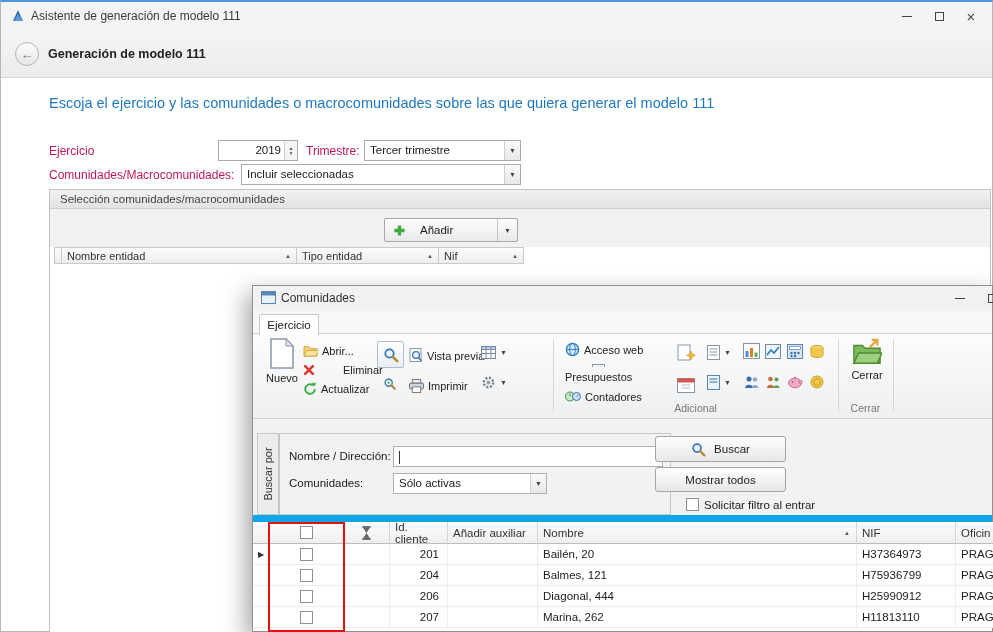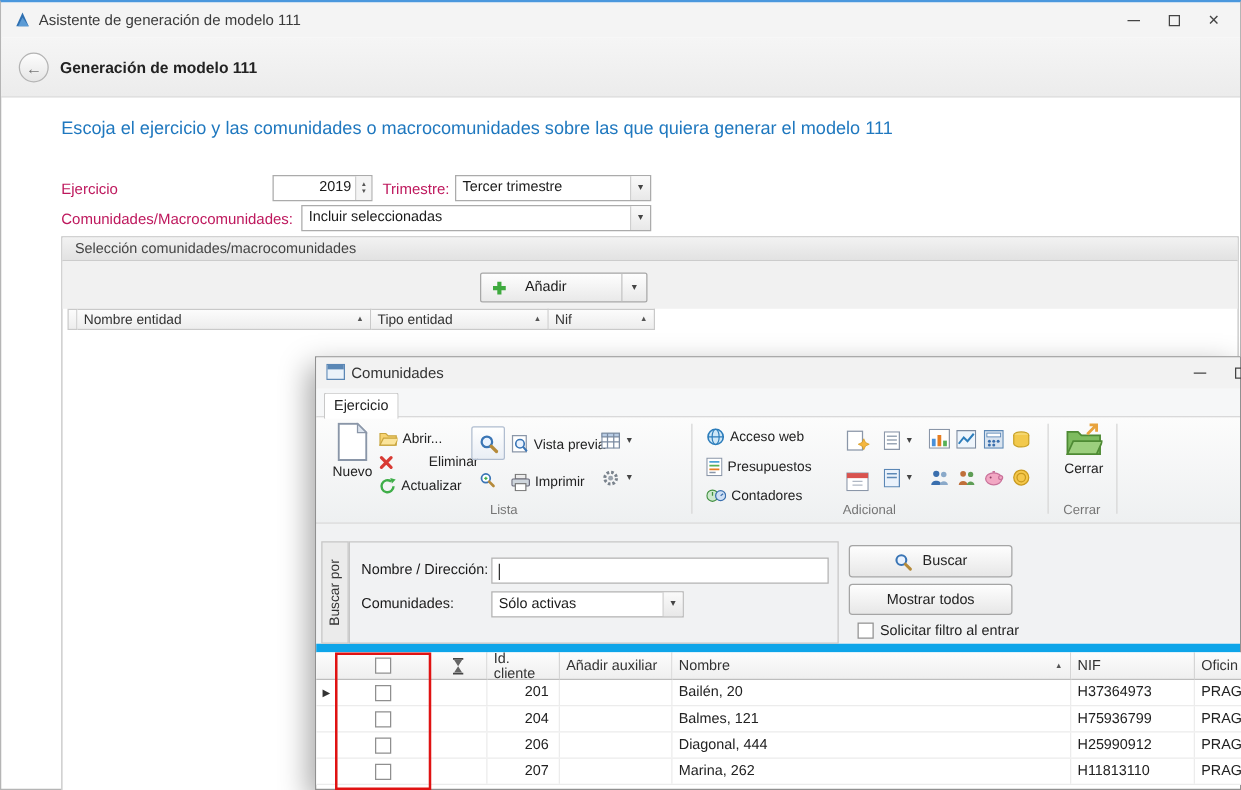--- a/index.html
+++ b/index.html
@@ -54,21 +54,21 @@
   .rb-iconbtn{position:absolute;display:flex;align-items:center;justify-content:center;border-radius:2px;}
   .bordered{border:1px solid #b0bdd0;background:linear-gradient(#ffffff,#e9eef5);}
   .searchpanel{position:absolute;left:0;top:133px;width:100%;height:103px;background:#f1f2f3;border-bottom:7px solid #0ea5e9;}
   .vtab{position:absolute;left:4px;top:14px;width:22px;height:82px;border:1px solid #c6c6c6;background:#ebebeb;}
   .vtext{position:absolute;left:50%;top:50%;transform:translate(-50%,-50%) rotate(-90deg);white-space:nowrap;font-size:11px;color:#333;}
   .fieldsbox{position:absolute;left:26px;top:14px;width:392px;height:82px;border:1px solid #c6c6c6;}
   .slbl{position:absolute;font-size:11.5px;color:#1a1a1a;white-space:nowrap;}
   .tinput{position:absolute;left:140px;top:27px;width:270px;height:21px;background:#fff;border:1px solid #b0b0b0;}
   .tcursor{position:absolute;left:5px;top:4px;width:1px;height:13px;background:#333;}
   .s-combo{position:absolute;left:140px;top:54px;width:154px;height:21px;background:#fff;border:1px solid #b0b0b0;}
-  .pbtn{position:absolute;left:426px;width:131px;border:1px solid #a5a5a5;border-radius:3px;background:linear-gradient(#fefefe,#e7e7e7);display:flex;align-items:center;justify-content:center;gap:8px;font-size:11.5px;color:#222;}
+  .pbtn{position:absolute;left:402px;width:131px;border:1px solid #a5a5a5;border-radius:3px;background:linear-gradient(#fefefe,#e7e7e7);display:flex;align-items:center;justify-content:center;gap:8px;font-size:11.5px;color:#222;}
   .chkrow{position:absolute;left:433px;top:79px;display:flex;align-items:center;gap:5px;font-size:11.5px;color:#222;}
   .cbox{width:13px;height:13px;background:#fff;border:1px solid #8f8f8f;display:inline-block;}
 
   
   .grid{position:absolute;left:0;top:236px;width:763px;background:#fff;}
   .g-head{display:flex;height:22px;}
   .g-hc{background:linear-gradient(#fdfdfd,#efefef);border-right:1px solid #d5d5d5;border-bottom:1px solid #bdbdbd;display:flex;align-items:center;padding:0 5px;font-size:11.5px;color:#333;position:relative;}
   .g-row{display:flex;height:21px;border-bottom:1px solid #ececec;}
   .g-c{border-right:1px solid #ececec;display:flex;align-items:center;padding:0 5px;font-size:11.5px;color:#222;overflow:hidden;white-space:nowrap;}
   .c-sel{width:17px;justify-content:center;padding:0;}
@@ -265,31 +265,30 @@
         <span class="caret">▼</span>
       </div>
       <div class="rb-small" style="left:228px;top:39px;">
         <svg width="15" height="15" viewBox="0 0 16 16">
             <circle cx="8" cy="8" r="5" fill="none" stroke="#79828c" stroke-width="2.6" stroke-dasharray="2.2 1.7"></circle>
             <circle cx="8" cy="8" r="2.1" fill="#9aa3ad"></circle>
           </svg>
         <span class="caret">▼</span>
       </div>
       <div class="rb-divider" style="left:300px;"></div>
-      <div class="rb-label" style="left:0;width:300px;">Lista</div>
 
       <div class="rb-small" style="left:312px;top:6px;">
         <svg width="15" height="15" viewBox="0 0 16 16">
             <circle cx="8" cy="8" r="6.5" fill="#cfe7f7" stroke="#2d7dbb" stroke-width="1.4"></circle>
             <ellipse cx="8" cy="8" rx="3" ry="6.5" fill="none" stroke="#2d7dbb"></ellipse>
             <line x1="1.5" y1="8" x2="14.5" y2="8" stroke="#2d7dbb"></line>
           </svg>
         <span>Acceso web</span>
       </div>
-      <div class="rb-small" style="left:312px;top:30px;">
+      <div class="rb-small" style="left:312px;top:30px;flex-direction:column;">
         <svg width="13" height="15">
             <rect x="0.5" y="0.5" width="12" height="14" fill="#fff" stroke="#8a96a8"></rect>
             <line x1="2.5" y1="3.5" x2="10.5" y2="3.5" stroke="#4aa2d8" stroke-width="1.4"></line>
             <line x1="2.5" y1="6.5" x2="10.5" y2="6.5" stroke="#58b158" stroke-width="1.4"></line>
             <line x1="2.5" y1="9.5" x2="10.5" y2="9.5" stroke="#e67e22" stroke-width="1.4"></line>
             <line x1="2.5" y1="12" x2="7.5" y2="12" stroke="#8a96a8" stroke-width="1.2"></line>
           </svg>
         <span>Presupuestos</span>
       </div>
       <div class="rb-small" style="left:312px;top:53px;">

